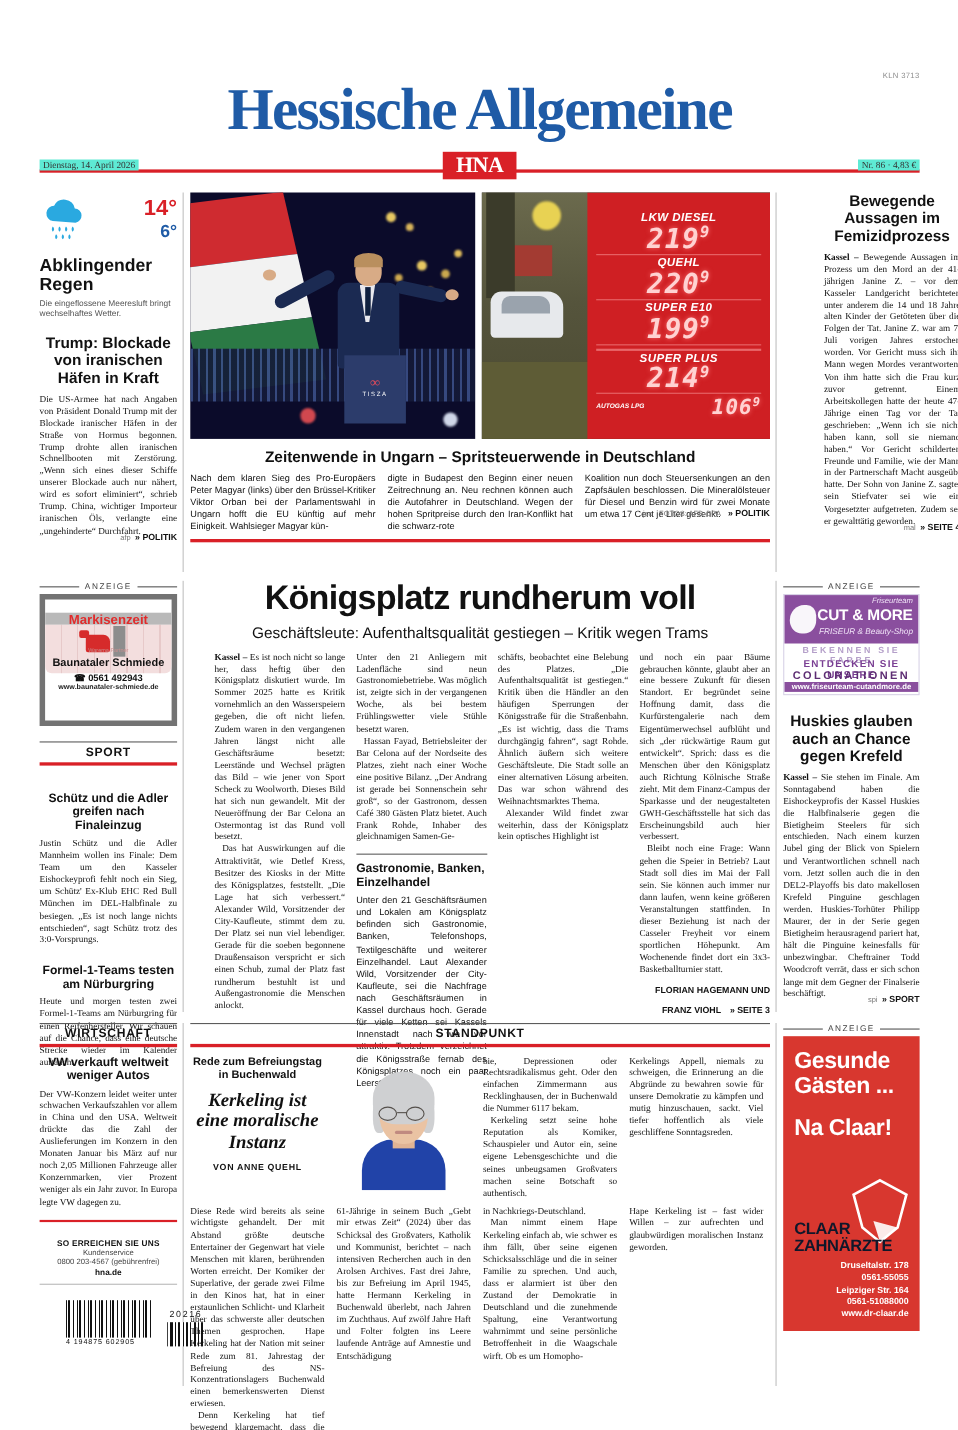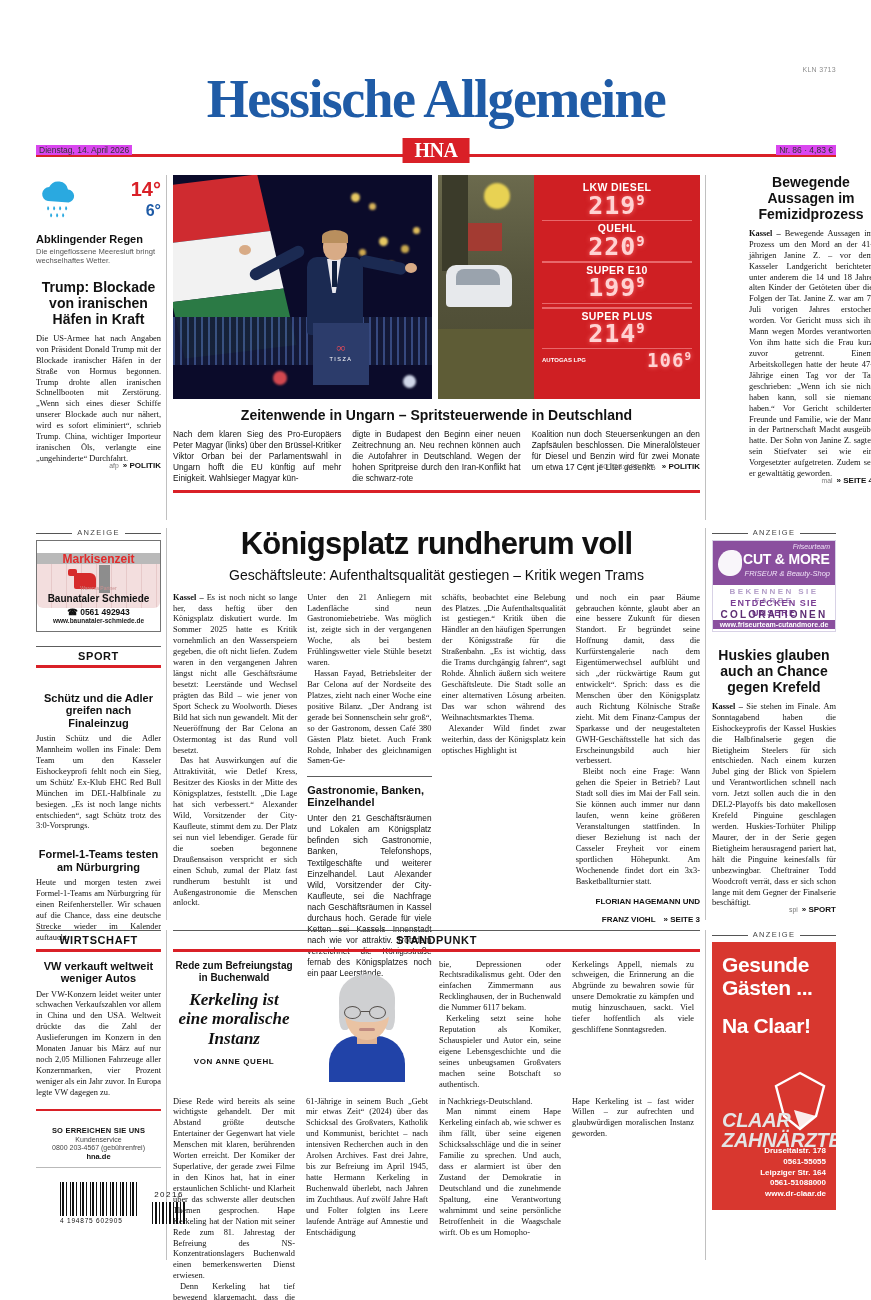--- a/index.html
+++ b/index.html
@@ -20,22 +20,22 @@
   .masthead-title {
     font-family:"Liberation Serif", serif;
     font-weight:700; font-size:54px; color:#1f5ba6;
     letter-spacing:-1.6px; line-height:1;
   }
   .masthead-rule { position:relative; margin-top:17px; height:22px; }
   .masthead-rule:before {
     content:""; position:absolute; left:0; right:0; top:11px; height:3px; background:#d92027;
   }
   .date-left, .date-right {
-    position:absolute; top:2px; font-family:Liberation Sans, sans-serif;
-    font-size:8.5px; color:#333; background:#d946ef; padding:0 3px;
+    position:absolute; top:2px; font-family:Liberation Serif, serif;
+    font-size:8.5px; color:#333; background:#5eead4; padding:0 3px;
   }
   .date-left { left:0; } .date-right { right:0; }
   .hna-badge {
     position:absolute; left:50%; transform:translateX(-50%); top:-5px;
     background:#d92027; color:#fff; font-family:"Liberation Serif",serif;
     font-weight:700; font-size:20px; letter-spacing:-.5px;
     padding:2px 12px 3px 12px; line-height:1;
   }
 
   
@@ -68,21 +68,21 @@
   .col-left { position:absolute; left:0; top:0; width:125px; }
   .col-mid  { position:absolute; left:137px; top:0; width:527px; }
   .col-right{ position:absolute; left:713px; top:0; width:124px; }
   .vline { position:absolute; top:0; bottom:0; width:1px; background:#c0c0c0; }
 
   
   .weather { display:flex; align-items:flex-start; gap:6px; padding-top:4px;}
   .wtemps { margin-left:auto; text-align:right; }
   .t-max { font-family:"Liberation Sans",sans-serif; font-weight:700; font-size:20px; color:#d92027; line-height:1; }
   .t-min { font-family:"Liberation Sans",sans-serif; font-weight:700; font-size:16px; color:#1f5ba6; line-height:1; margin-top:4px;}
-  .w-title { font-family:"Liberation Sans",sans-serif; font-weight:700; font-size:11px; margin-top:8px; }
+  .w-title { font-family:"Liberation Sans",sans-serif; font-weight:700; font-size:16px; margin-top:8px; }
   .w-sub { font-family:"Liberation Sans",sans-serif; font-size:7.6px; color:#555; line-height:1.25; margin-top:2px; }
 
   .hl-sans-c { font-family:"Liberation Sans",sans-serif; font-weight:700;
                font-size:14px; line-height:1.14; text-align:center; }
 
   
   .photos { display:flex; gap:6px; }
   .photo { position:relative; overflow:hidden; }
   .ph-hungary { width:259px; height:224px; background:#0b0b2a; }
   .ph-fuel { width:262px; height:224px; background:#2c2a22; }
@@ -113,21 +113,21 @@
 
   
   .fuelbg{position:absolute;inset:0;background:linear-gradient(180deg,#6b6a4d 0%,#55543c 45%,#4a4930 100%);}
   .fuel-car{position:absolute;left:8px;top:90px;width:66px;height:42px;background:#e7e9ec;border-radius:10px 14px 4px 4px;}
   .fuel-car:after{content:"";position:absolute;left:10px;top:4px;width:44px;height:16px;background:#9aa3ad;border-radius:8px 10px 0 0;}
   .fuel-tree{position:absolute;left:4px;top:0;width:26px;height:96px;background:#3b3b2a;}
   .fuel-sun{position:absolute;left:46px;top:8px;width:26px;height:26px;border-radius:50%;background:#e8d253;filter:blur(1px);}
   .fuel-roof{position:absolute;left:12px;top:48px;width:52px;height:28px;background:#a33b32;}
   .fuel-grass{position:absolute;left:0;bottom:0;width:100px;height:70px;background:#5e5c36;}
   .board{position:absolute;right:0;top:0; width:166px; height:224px; background:#cf1f23;
-         padding:7px 8px 4px 8px; display:flex; flex-direction:column;}
+         padding:18px 8px 4px 8px; display:flex; flex-direction:column;font-style:italic;}
   .fuel-row{ margin-bottom:2px; }
   .fuel-name{ font-family:"Liberation Sans",sans-serif; font-weight:700; color:#fff;
               font-size:10.5px; text-align:center; letter-spacing:.4px; line-height:1.1;}
   .fuel-price{ text-align:center; color:#ffd2d2; font-family:"DejaVu Sans Mono", monospace;
                font-weight:700; font-size:25px; line-height:.92; letter-spacing:1px;
                text-shadow:0 0 5px rgba(255,120,120,.9);}
   .fuel-price sup{ font-size:14px; }
   .fuel-div{height:1.5px;background:#e8686b;margin:1px 0 2px;}
   .fuel-lpg{display:flex;align-items:center;justify-content:space-between;
             border-top:1.5px solid #e8686b;padding-top:3px;}
@@ -141,27 +141,27 @@
   
   .mid { position:relative; margin-top:8px; height:392px; }
   .m-left { position:absolute; left:0; top:0; width:125px; }
   .m-main { position:absolute; left:137px; top:0; width:527px; }
   .m-right{ position:absolute; left:676px; top:0; width:124px; }
 
   .main-hl { font-family:"Liberation Sans",sans-serif; font-weight:700;
              font-size:31px; text-align:center; letter-spacing:-.7px; line-height:1.05; }
   .main-sub { font-family:"Liberation Sans",sans-serif; font-size:14px;
               text-align:center; margin-top:6px; line-height:1.15; }
-  .cols4 { display:flex; gap:10px; margin-top:10px; }
+  .cols4 { display:flex; gap:10px; margin-top:10px;margin-left:22px; }
   .cols4 > div { flex:1; }
 
   .box-sub-head{ font-family:"Liberation Sans",sans-serif; font-weight:700; font-size:11px; }
 
   
-  .ad-mark { border:1px solid #737373; height:92px; position:relative; overflow:hidden; background:#fff;}
+  .ad-mark { border:5px solid #737373; height:120px; position:relative; overflow:hidden; background:#fff;}
   .mk-band{position:absolute;left:0;right:0;top:12px;height:11px;background:#b9b9b9;}
   .mk-scallop{position:absolute;left:0;right:0;top:23px;height:44px;
     background:repeating-linear-gradient(90deg,#f3dede 0 14px,#e7c9c9 14px 15px);
     border-radius:0 0 6px 6px;}
   .mk-title{position:absolute;left:0;right:0;top:11px;text-align:center;color:#e12b2b;
     font-family:"Liberation Sans",sans-serif;font-weight:700;font-size:12px;}
   .mk-bull{position:absolute;left:37px;top:32px;width:22px;height:16px;background:#d62b2b;
     border-radius:3px 6px 2px 2px;}
   .mk-bull:before{content:"";position:absolute;left:-6px;top:-4px;width:9px;height:7px;background:#d62b2b;border-radius:2px;}
   .mk-gray{position:absolute;left:62px;top:24px;width:11px;height:28px;background:#8d8d8d;}
@@ -227,23 +227,23 @@
   .pt-gl.l{left:29px;} .pt-gl.r{left:54px;}
   .pt-glb{position:absolute;left:46px;top:51px;width:9px;height:1.6px;background:#55504c;}
   .pt-mouth{position:absolute;left:44px;top:68px;width:16px;height:3px;background:#c08a80;border-radius:3px;}
 
   
   .ad-claar{background:#d8372f;height:268px;position:relative;padding:12px 10px;overflow:hidden;}
   .cl-l1,.cl-l2,.cl-l3{font-family:"Liberation Sans",sans-serif;font-weight:700;color:#fff;
     font-size:21px;line-height:1.08;letter-spacing:-.4px;}
   .cl-l3{margin-top:16px;}
   .cl-tooth{position:absolute;right:8px;top:128px;width:56px;height:62px;}
-  .cl-brand{position:absolute;left:10px;top:168px;color:#e5e5e5;
-    font-family:"Liberation Sans",sans-serif;font-style:italic;font-weight:700;
-    font-size:20px;line-height:1.02;letter-spacing:-.3px;}
+  .cl-brand{position:absolute;left:10px;top:168px;color:#0f172a;
+    font-family:"Liberation Sans",sans-serif;font-weight:700;
+    font-size:15px;line-height:1.02;letter-spacing:-.3px;}
   .cl-addr{position:absolute;right:10px;bottom:10px;text-align:right;color:#fff;
     font-family:"Liberation Sans",sans-serif;font-weight:700;font-size:8px;line-height:1.35;}
 </style>
 </head>
 <body>
 
 <div class="page">
 
   <div class="kln">KLN 3713</div>
   <div class="masthead">

